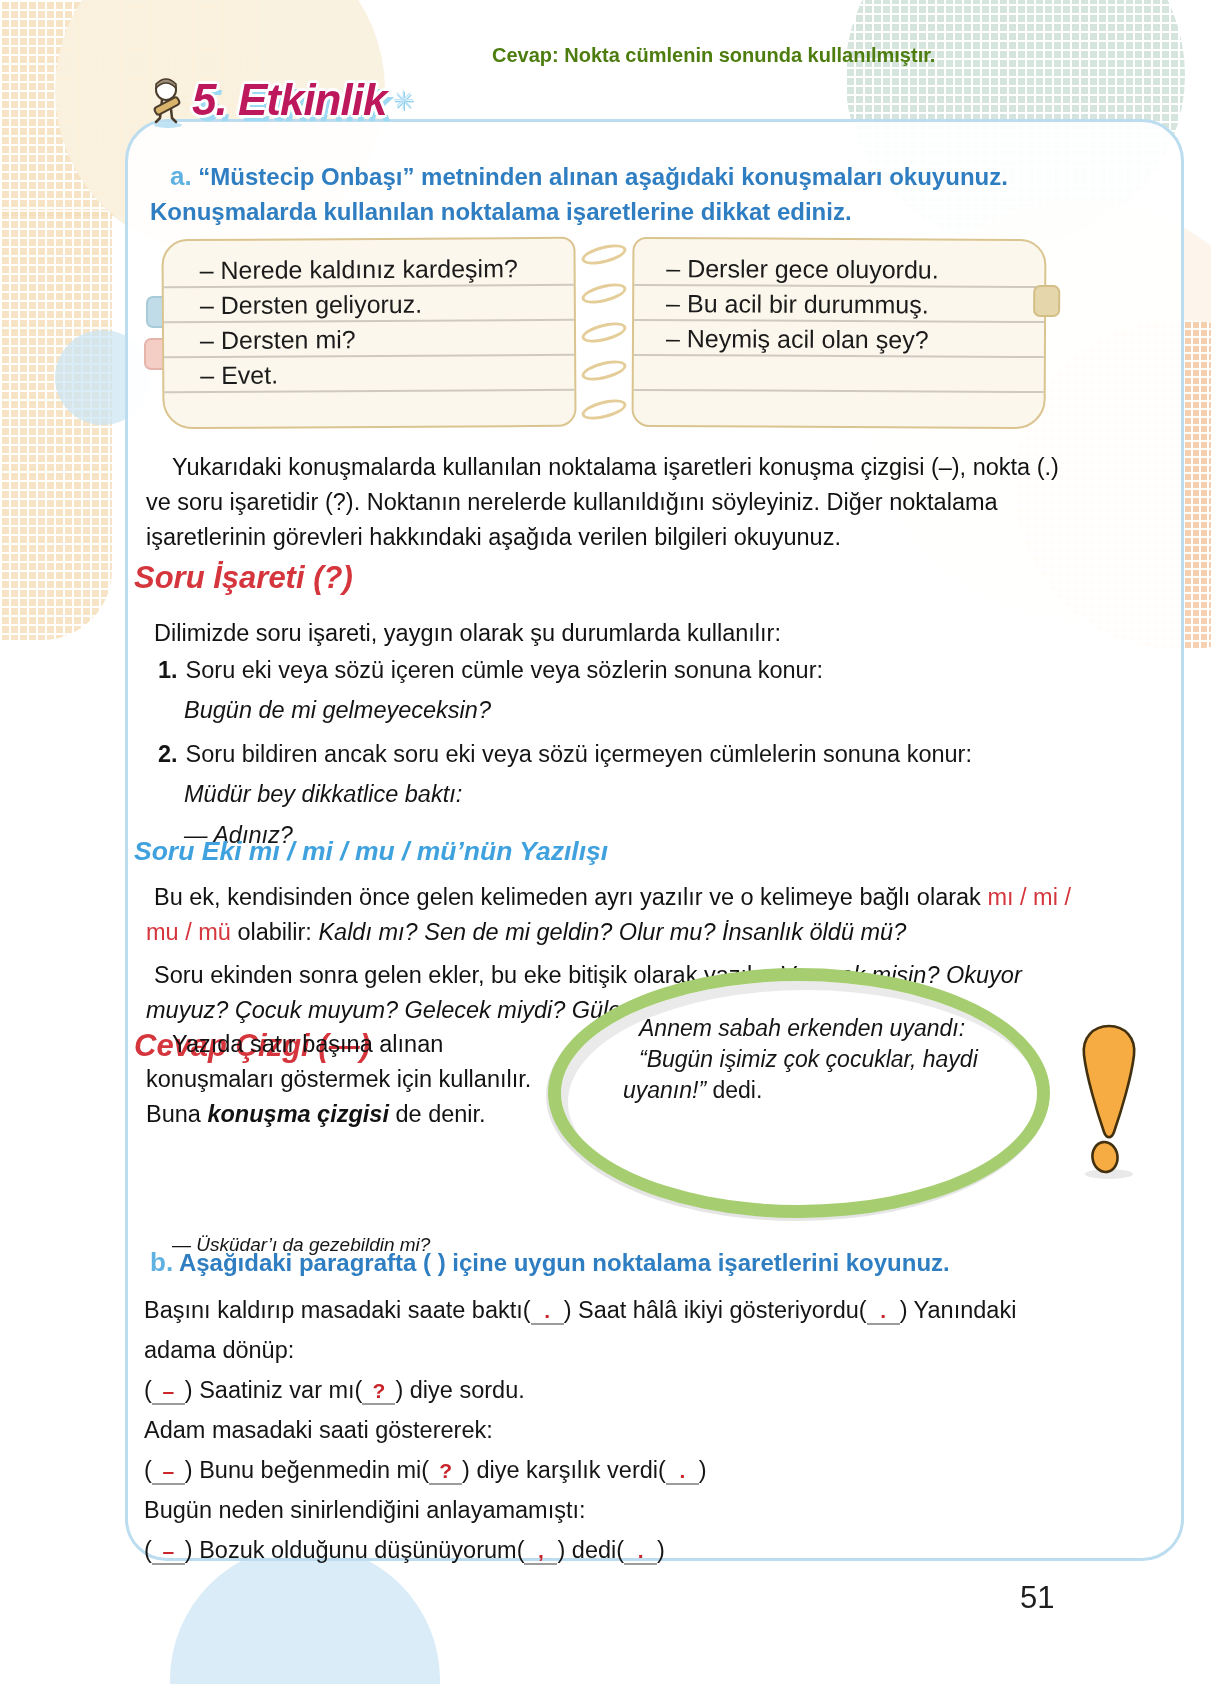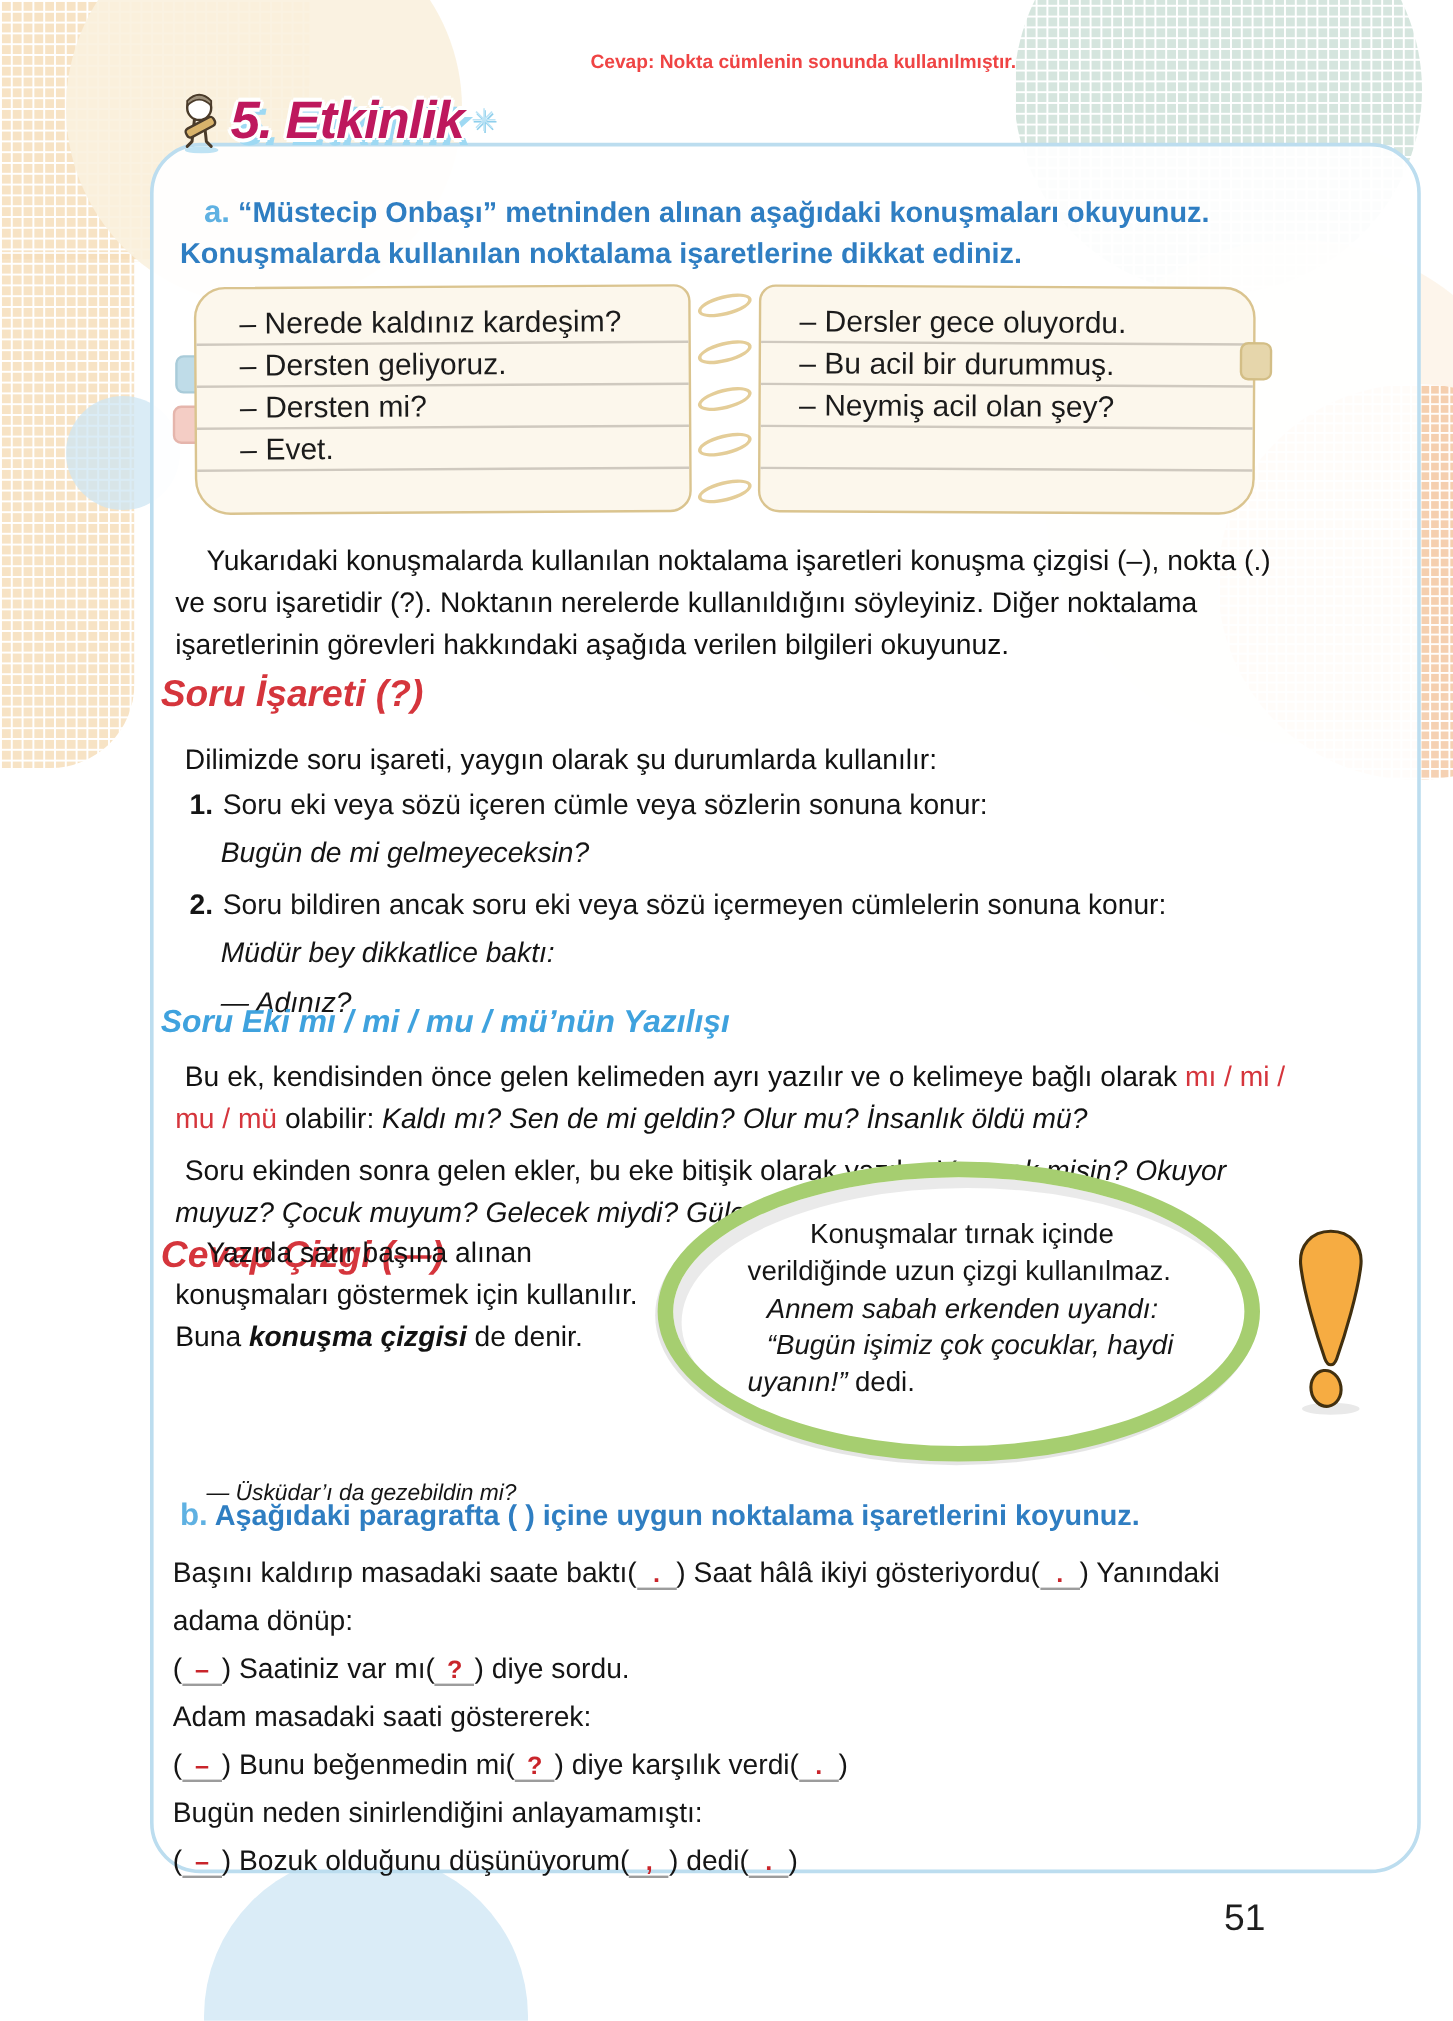--- a/index.html
+++ b/index.html
@@ -36,21 +36,21 @@
   .deco-cream-circle { left:55px; top:-75px; width:330px; height:330px; border-radius:50%; background:#FAF1DE; opacity:.9; }
   .deco-teal-circle { left:845px; top:-95px; width:340px; height:340px; border-radius:50%; }
   .deco-orange-circle { left:1015px; top:320px; width:330px; height:330px; border-radius:50%; }
   .deco-peach-soft { left:870px; top:200px; width:420px; height:420px; border-radius:50%; background:#FCF0E0; opacity:.65; }
   .deco-blue-bl { left:170px; top:1545px; width:270px; height:270px; border-radius:50%; background:#DAECF7; }
   .deco-blue-left { left:55px; top:330px; width:95px; height:95px; border-radius:50%; background:#CDE6F3; opacity:.75; }
 
   
   .answer-note {
     position:absolute; left:492px; top:44px; z-index:3;
-    font-size:16px; font-weight:600; color:#ef4444;
+    font-size:20px; font-weight:600; color:#4d7c0f;
   }
 
   
   .badge { position:absolute; left:148px; top:72px; z-index:4; display:flex; align-items:center; }
   .badge-text {
     font-size:44px; font-weight:800; letter-spacing:-1px; color:#be185d; font-style:italic;
     text-shadow:
       -2px -2px 0 #fff, 2px -2px 0 #fff, -2px 2px 0 #fff, 2px 2px 0 #fff,
       0 -3px 0 #fff, 0 3px 0 #fff, -3px 0 0 #fff, 3px 0 0 #fff,
       5px 6px 0 #9ED9F3;
@@ -218,21 +218,20 @@
   </div>
   <div class="para p-ek2"><span>Soru ekinden sonra gelen ekler, bu eke bitişik olarak yazılır: </span><span class="it">Verecek misin? Okuyor muyuz? Çocuk muyum? Gelecek miydi? Güler misin, ağlar mısın?</span>
   </div>
 
   <div class="h-red h-uzun">Cevap Çizgi (—)</div>
   <div class="para p-uzun"><span>Yazıda satır başına alınan konuşmaları göstermek için kullanılır. Buna </span><span class="bold-it">konuşma çizgisi</span><span> de denir.</span>
   </div>
   <div class="uzun-ex">— Üsküdar’ı da gezebildin mi?</div>
 
   <div class="oval">
-    <div class="l1">Konuşmalar tırnak içinde verildiğinde uzun çizgi kullanılmaz.</div>
     <div class="l2">Annem sabah erkenden uyandı:</div>
     <div class="l3"><span>“Bugün işimiz çok çocuklar, haydi uyanın!”</span><span class="plain"> dedi.</span></div>
   </div>
   <div class="exclaim">
     <svg width="66" height="158" viewBox="0 0 66 158">
       <ellipse cx="33" cy="152" rx="24" ry="5" fill="#E9E9E9"></ellipse>
       <path d="M33 4 C49 4 60 16 58 33 C55.5 55 45 90 38 110 C35.5 117 30.5 117 28 110 C21 90 10.5 55 8 33 C6 16 17 4 33 4 Z" fill="#F6AC42" stroke="#42300F" stroke-width="2.6"></path>
       <ellipse cx="29" cy="135" rx="12.5" ry="15" transform="rotate(-8 29 135)" fill="#F6AC42" stroke="#42300F" stroke-width="2.6"></ellipse>
     </svg>
   </div>

